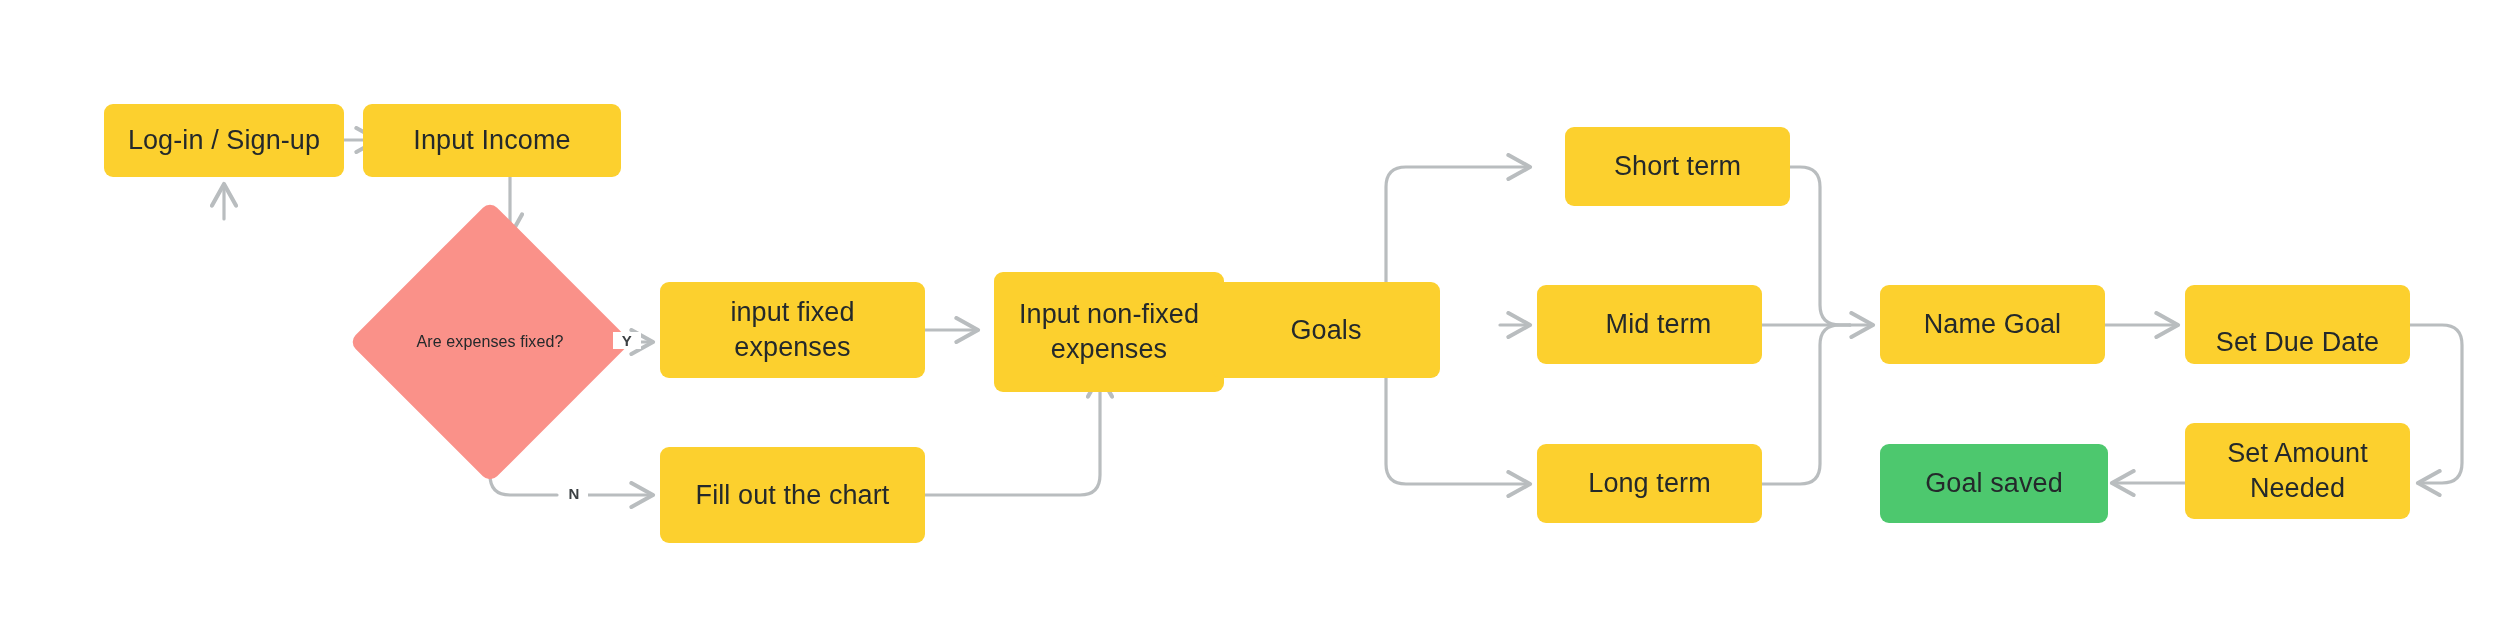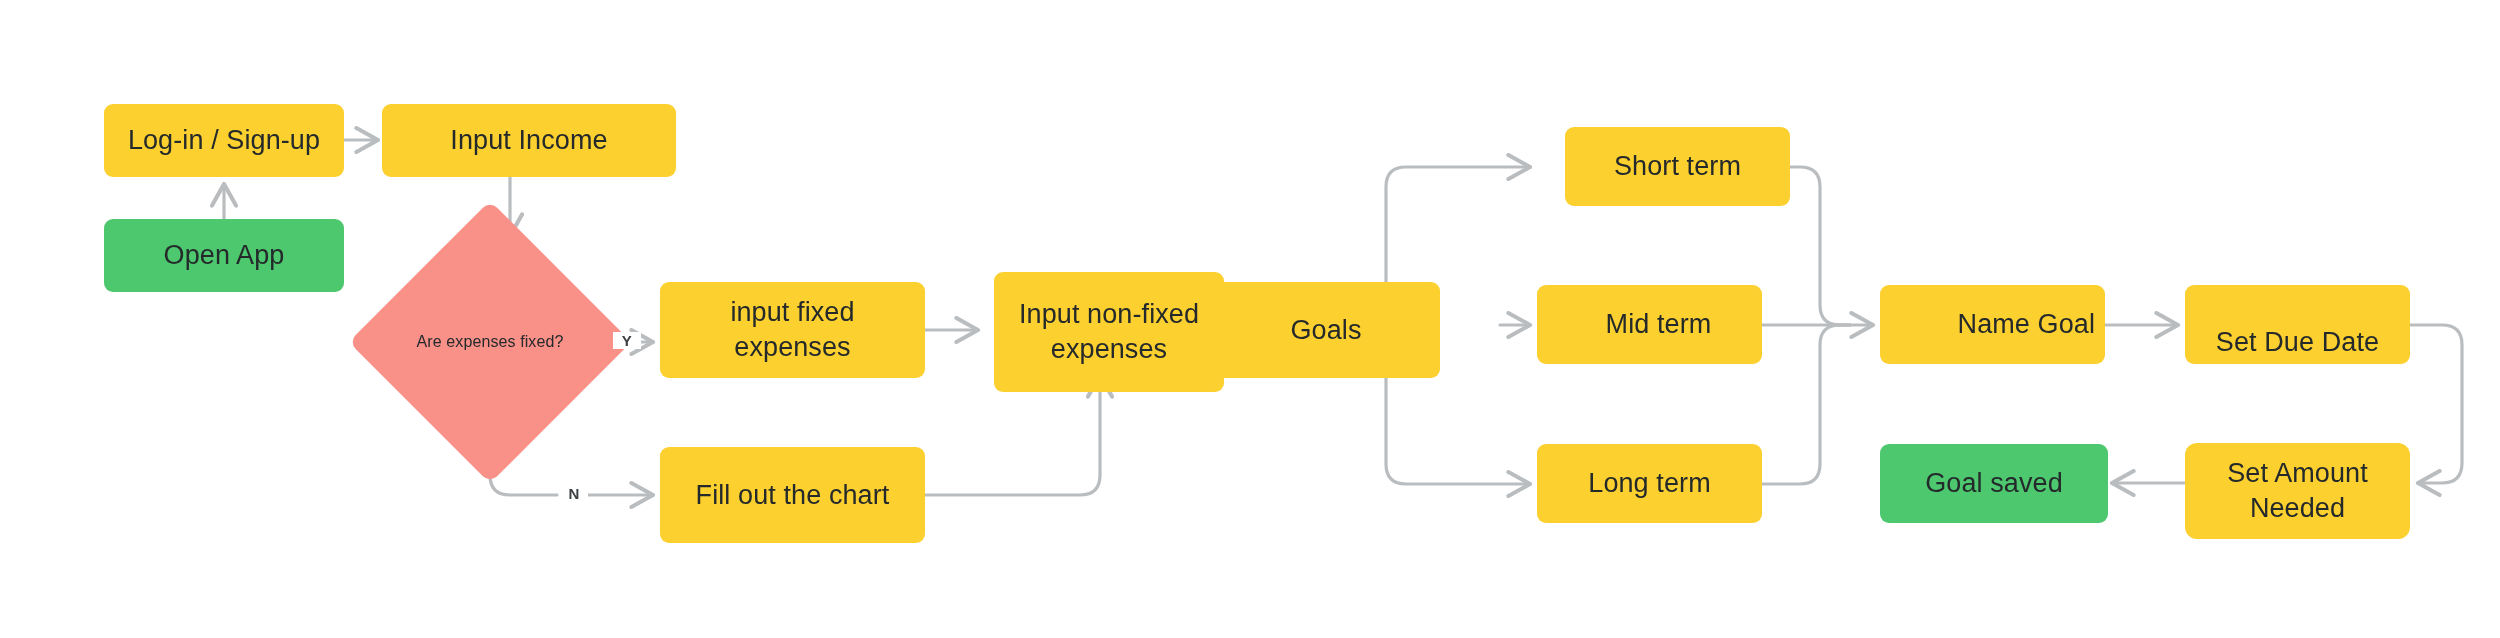--- a/index.html
+++ b/index.html
@@ -120,29 +120,26 @@
       <path d="M1850,325 L1873,325" marker-end="url(#arrow)"></path>
 
       <path d="M2105,325 L2178,325" marker-end="url(#arrow)"></path>
 
       <path d="M2410,325 L2442,325 Q2462,325 2462,345 L2462,463 Q2462,483 2442,483 L2418,483" marker-end="url(#arrow)"></path>
 
       <path d="M2185,483 L2112,483" marker-end="url(#arrow)"></path>
     </g>
   </svg>
 
-  <div class="node green" style="left:104px; top:219px; width:240px; height:73px;">
-    <span>Open App</span>
-  </div>
 
   <div class="node yellow" style="left:104px; top:104px; width:240px; height:73px;">
     <span>Log-in / Sign-up</span>
   </div>
 
-  <div class="node yellow" style="left:382px; top:104px; width:294px; height:73px;">
+  <div class="node yellow" style="left:363px; top:104px; width:258px; height:73px;">
     <span>Input Income</span>
   </div>
 
   <div class="node diamond" style="left:390px; top:242px; width:200px; height:200px;">
     <div class="diamond-shape"></div>
     <span class="diamond-label">Are expenses fixed?</span>
   </div>
 
   <div class="node yellow" style="left:660px; top:282px; width:265px; height:96px;">
     <span>input fixed expenses</span>
@@ -165,29 +162,29 @@
   </div>
 
   <div class="node yellow" style="left:1537px; top:285px; width:225px; height:79px;padding-left:28px;">
     <span>Mid term</span>
   </div>
 
   <div class="node yellow" style="left:1537px; top:444px; width:225px; height:79px;">
     <span>Long term</span>
   </div>
 
-  <div class="node yellow" style="left:1880px; top:285px; width:225px; height:79px;justify-content:flex-end;">
+  <div class="node yellow" style="left:1880px; top:285px; width:225px; height:79px;">
     <span>Name Goal</span>
   </div>
 
   <div class="node yellow" style="left:2185px; top:285px; width:225px; height:79px;align-items:flex-end;">
     <span>Set Due Date</span>
   </div>
 
-  <div class="node yellow" style="left:2185px; top:443px; width:225px; height:96px;border-radius:12px;">
+  <div class="node yellow" style="left:2185px; top:423px; width:225px; height:96px;">
     <span>Set Amount Needed</span>
   </div>
 
   <div class="node green" style="left:1880px; top:444px; width:228px; height:79px;">
     <span>Goal saved</span>
   </div>
 
   <div class="edge-label" style="left:613px; top:332px; width:22px;">
     <span>Y</span>
   </div>

